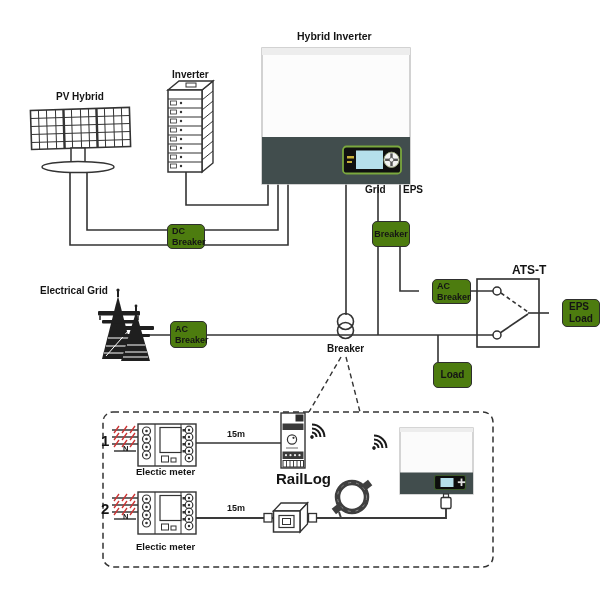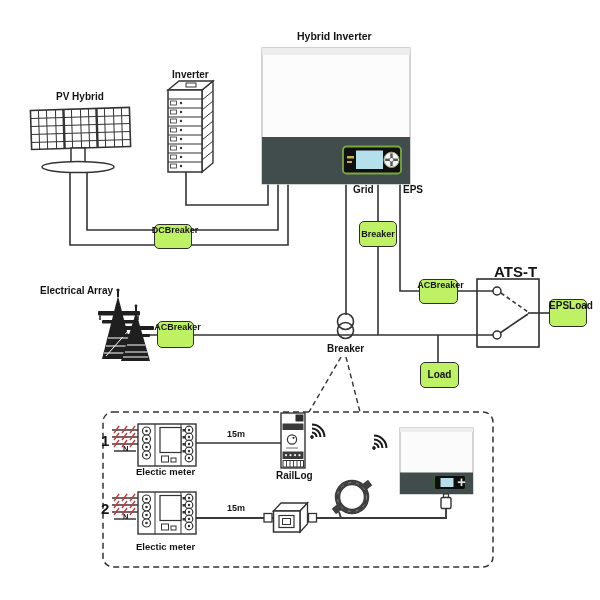--- a/index.html
+++ b/index.html
@@ -1,22 +1,22 @@
 <!DOCTYPE html>
 <html><head>
 <meta charset="utf-8">
 <style>
   html,body{margin:0;padding:0;background:#fff;}
   .stage{position:relative;width:600px;height:600px;background:#ffffff;overflow:hidden;
          font-family:"Liberation Sans",sans-serif;}
   .stage svg{position:absolute;left:0;top:0;}
   .lbl{position:absolute;font:bold 10px "Liberation Sans",sans-serif;color:#141414;white-space:nowrap;text-align:center;}
-  .box{position:absolute;border:1.5px solid #2e2e2e;border-radius:5px;background:#bef264;
-       display:flex;justify-content:center;padding-left:4px;
-       font:bold 9px/1.2 "Liberation Sans",sans-serif;color:#141414;box-sizing:border-box;}
+  .box{position:absolute;border:1.5px solid #2e2e2e;border-radius:5px;background:#4d7c0f;
+       display:flex;flex-direction:column;justify-content:center;padding-left:4px;
+       font:bold 9px/1.2 "Liberation Sans",sans-serif;color:#141414;box-sizing:border-box;margin-left:13px;}
   .box.center{align-items:center;padding-left:0;}
 </style>
 </head>
 <body>
 
 <div class="stage">
 
 <svg width="600" height="600" viewBox="0 0 600 600">
 
   <g>
@@ -367,35 +367,35 @@
     <circle cx="352" cy="497" r="14.5" fill="none" stroke="#8a8a8a" stroke-width="1" stroke-dasharray="3,5"></circle>
     <rect x="-4" y="-3.5" width="8" height="7" fill="#3f3f3f" transform="translate(337,509) rotate(-38)"></rect>
     <rect x="-4" y="-3.5" width="8" height="7" fill="#3f3f3f" transform="translate(367,485) rotate(-38)"></rect>
   </g>
 
 </svg>
 
 <span class="lbl" style="left:297px;top:30px;font-size:10.5px">Hybrid Inverter</span>
 <span class="lbl" style="left:56px;top:91px">PV Hybrid</span>
 <span class="lbl" style="left:172px;top:69px">Inverter</span>
-<span class="lbl" style="left:353px;top:184px">Grid</span>
+<span class="lbl" style="left:365px;top:184px">Grid</span>
 <span class="lbl" style="left:403px;top:184px">EPS</span>
-<span class="lbl" style="left:40px;top:285px">Electrical Array</span>
+<span class="lbl" style="left:40px;top:285px">Electrical Grid</span>
 <span class="lbl" style="left:327px;top:343px">Breaker</span>
-<span class="lbl" style="left:494px;top:263px;font-size:15px">ATS-T</span>
+<span class="lbl" style="left:512px;top:263px;font-size:12px">ATS-T</span>
 
 <span class="lbl" style="left:101px;top:432px;font-size:15px">1</span>
 <span class="lbl" style="left:101px;top:500px;font-size:15px">2</span>
 <span class="lbl" style="left:123px;top:444px;font-size:7.5px">N</span>
 <span class="lbl" style="left:123px;top:512px;font-size:7.5px">N</span>
 <span class="lbl" style="left:136px;top:466px;font-size:9.5px">Electic meter</span>
 <span class="lbl" style="left:136px;top:541px;font-size:9.5px">Electic meter</span>
 <span class="lbl" style="left:227px;top:429px;font-size:9px">15m</span>
 <span class="lbl" style="left:227px;top:503px;font-size:9px">15m</span>
-<span class="lbl" style="left:276px;top:470px;font-size:10px">RailLog</span>
+<span class="lbl" style="left:276px;top:470px;font-size:15px">RailLog</span>
 
 <div class="box" style="left:154px;top:224px;width:38px;height:25px">
   <span>DC</span>
   <span>Breaker</span>
 </div>
 <div class="box center" style="left:359px;top:221px;width:38px;height:26px">
   <span>Breaker</span>
 </div>
 <div class="box" style="left:419px;top:279px;width:39px;height:25px">
   <span>AC</span>

